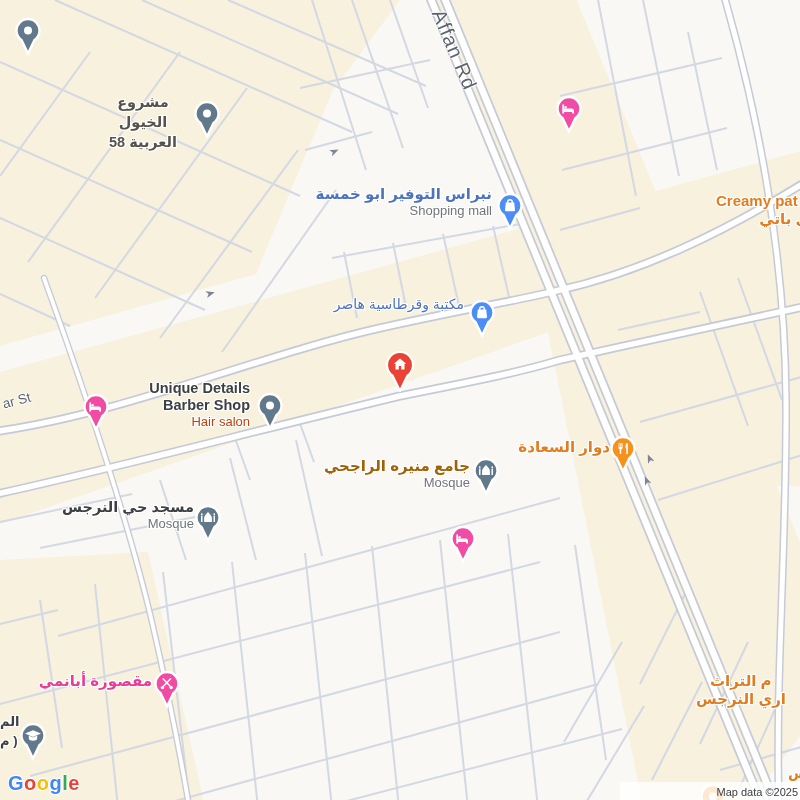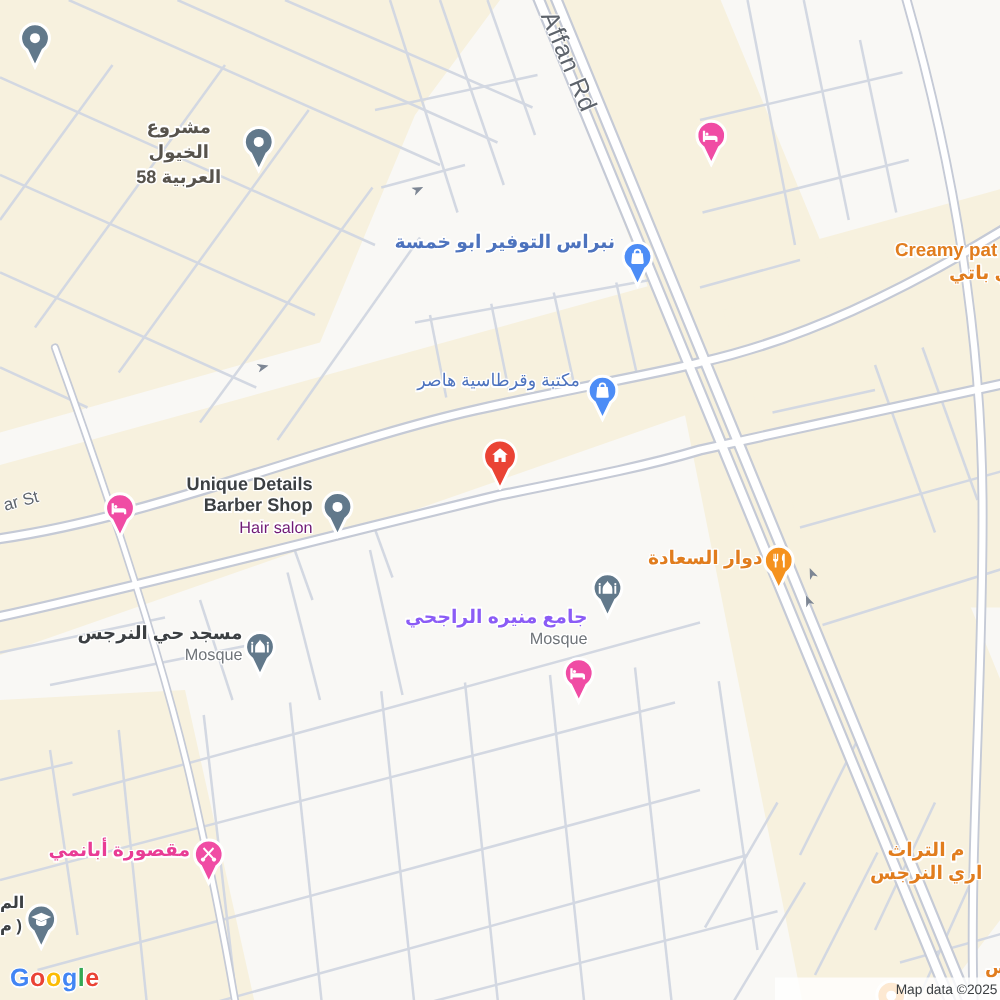--- a/index.html
+++ b/index.html
@@ -175,39 +175,40 @@
   <span class="street" id="lbl-arst">ar St</span>
 
   <div class="lbl c" id="lbl-horses" style="color: rgb(87, 83, 76);">
     <div dir="rtl">مشروع الخيول</div>
     <div dir="rtl">العربية 58</div>
   </div>
 
 
   <div class="lbl r" id="lbl-nebras">
     <div dir="rtl" style="color: rgb(77, 115, 190);">نبراس التوفير ابو خمسة</div>
+    <div class="sub" style="color: rgb(112, 117, 122);">Shopping mall</div>
   </div>
 
   <div class="lbl" id="lbl-creamy" style="color: rgb(225, 125, 30);">
     <div>Creamy pat</div>
     <div class="r" dir="rtl">مي باتي</div>
   </div>
 
   <div class="lbl r" id="lbl-hasir" style="color: rgb(77, 115, 190);">
     <div class="ar" dir="rtl">مكتبة وقرطاسية هاصر</div>
   </div>
 
   <div class="lbl r" id="lbl-barber">
     <div style="color: rgb(60, 64, 67);">Unique Details</div>
     <div style="color: rgb(60, 64, 67);">Barber Shop</div>
-    <div class="sub" style="color: #701a75;">Hair salon</div>
+    <div class="sub" style="color: #c2410c;">Hair salon</div>
   </div>
 
   <div class="lbl r" id="lbl-rajhi">
-    <div dir="rtl" style="color: #8b5cf6; margin-top: 28px;">جامع منيره الراجحي</div>
+    <div dir="rtl" style="color: #a16207;">جامع منيره الراجحي</div>
     <div class="sub" style="color: rgb(112, 117, 122);">Mosque</div>
   </div>
 
   <div class="lbl r" id="lbl-saada" style="color: rgb(225, 125, 30);">
     <div dir="rtl">دوار السعادة</div>
   </div>
 
   <div class="lbl r" id="lbl-narjis-mosque">
     <div dir="rtl" style="color: rgb(60, 64, 67);">مسجد حي النرجس</div>
     <div class="sub" style="color: rgb(112, 117, 122);">Mosque</div>

